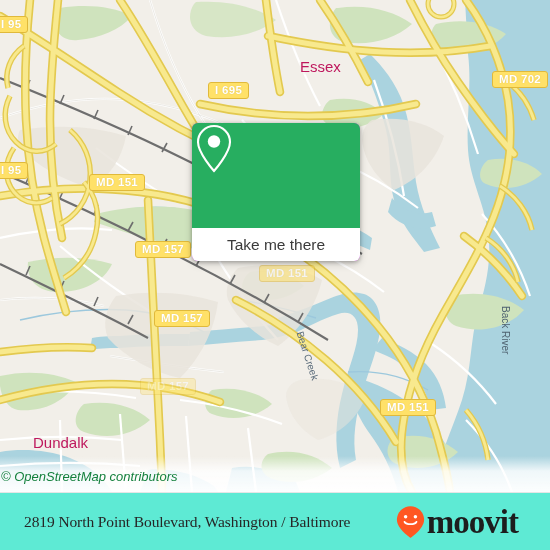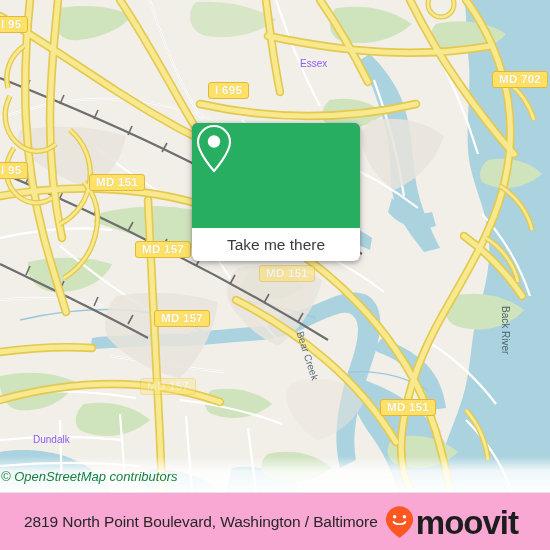--- a/index.html
+++ b/index.html
@@ -33,22 +33,22 @@
     white-space:nowrap;
     text-shadow:0 0 1px rgba(140,110,20,.35);
     box-sizing:content-box;
   }
   .shield.faded{opacity:.32;}
   .shield.faded2{opacity:.55;}
 
   
   .place{
     position:absolute;
-    color:#8b5cf6;
-    font-size:10px;
+    color:#be185d;
+    font-size:15px;
     white-space:nowrap;
     text-shadow:
       1.5px 0 1.5px #f2efe9, -1.5px 0 1.5px #f2efe9,
       0 1.5px 1.5px #f2efe9, 0 -1.5px 1.5px #f2efe9;
   }
   .water-label{
     position:absolute;
     color:#5a6b7a;
     font-size:10px;
     white-space:nowrap;
@@ -83,23 +83,23 @@
     pointer-events:none;
   }
   #attribution{
     position:absolute;left:1px;bottom:8px;
     font-size:13px;color:#15803d;white-space:nowrap;font-style:italic;
   }
 
   
   #footer{
     position:absolute;left:0;top:492px;width:550px;height:58px;
-    background:#f9a8d4;
+    background:#5eead4;
     border-top:1px solid #e6e6e6;
-    display:flex;align-items:center;
+    display:flex;align-items:center;font-family:Liberation Serif, serif;
   }
   #footer-address{
     margin-left:24px;
     font-size:15.5px;color:#262626;
     white-space:nowrap;
     letter-spacing:-.1px;
   }
   #footer-brand{
     position:absolute;right:32px;top:50%;transform:translateY(-50%);
     display:flex;align-items:center;

